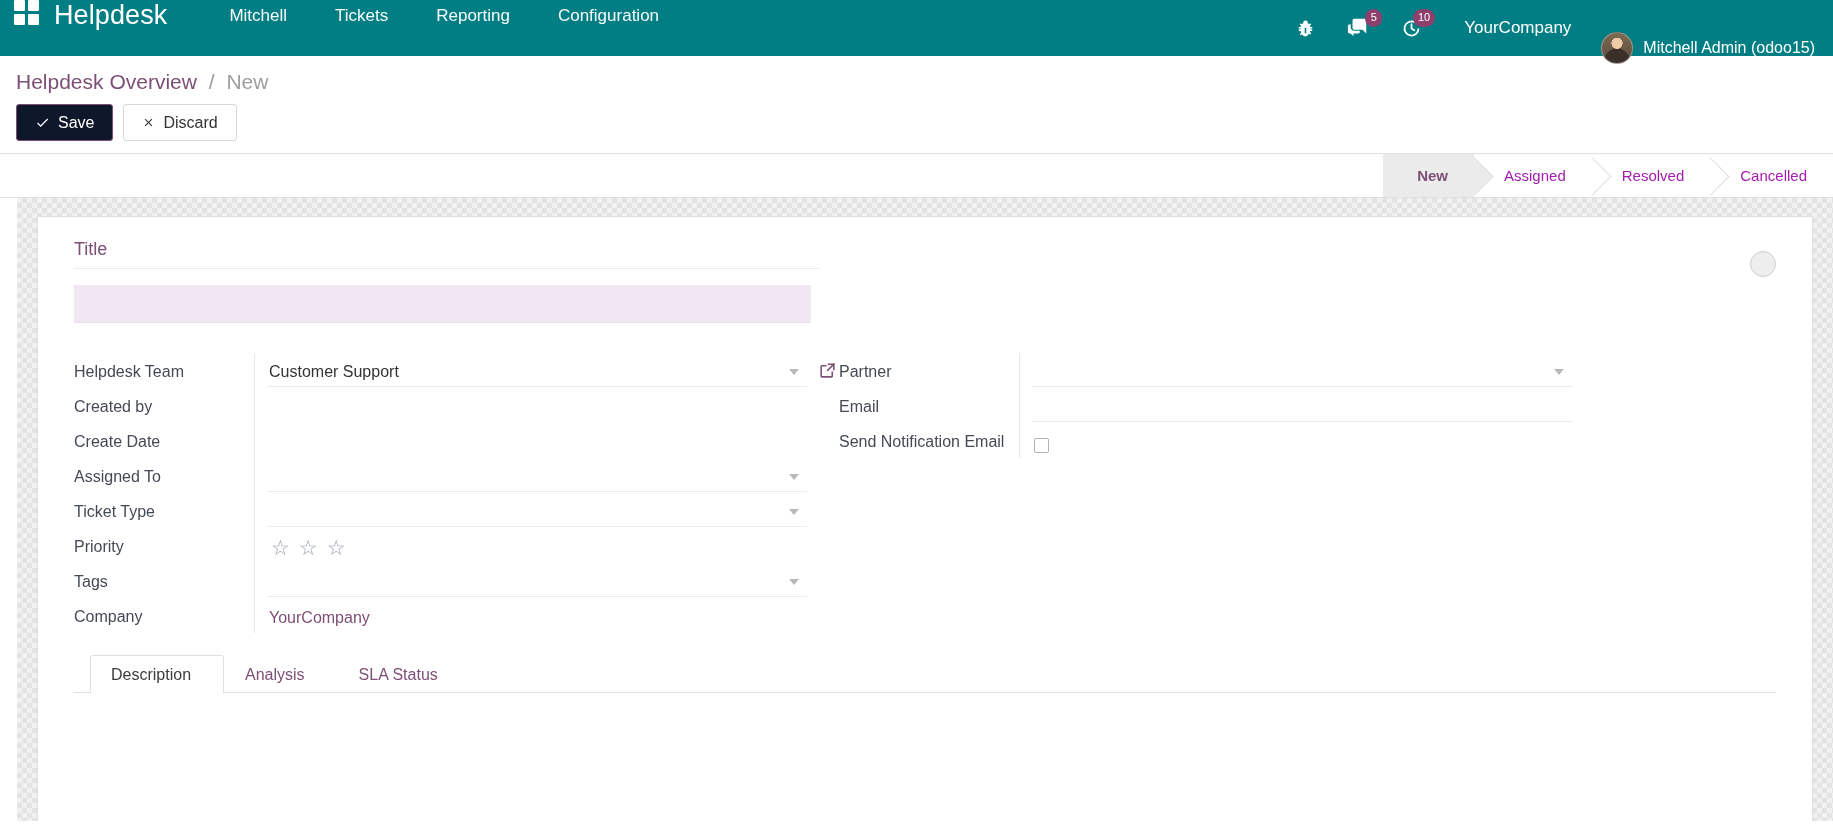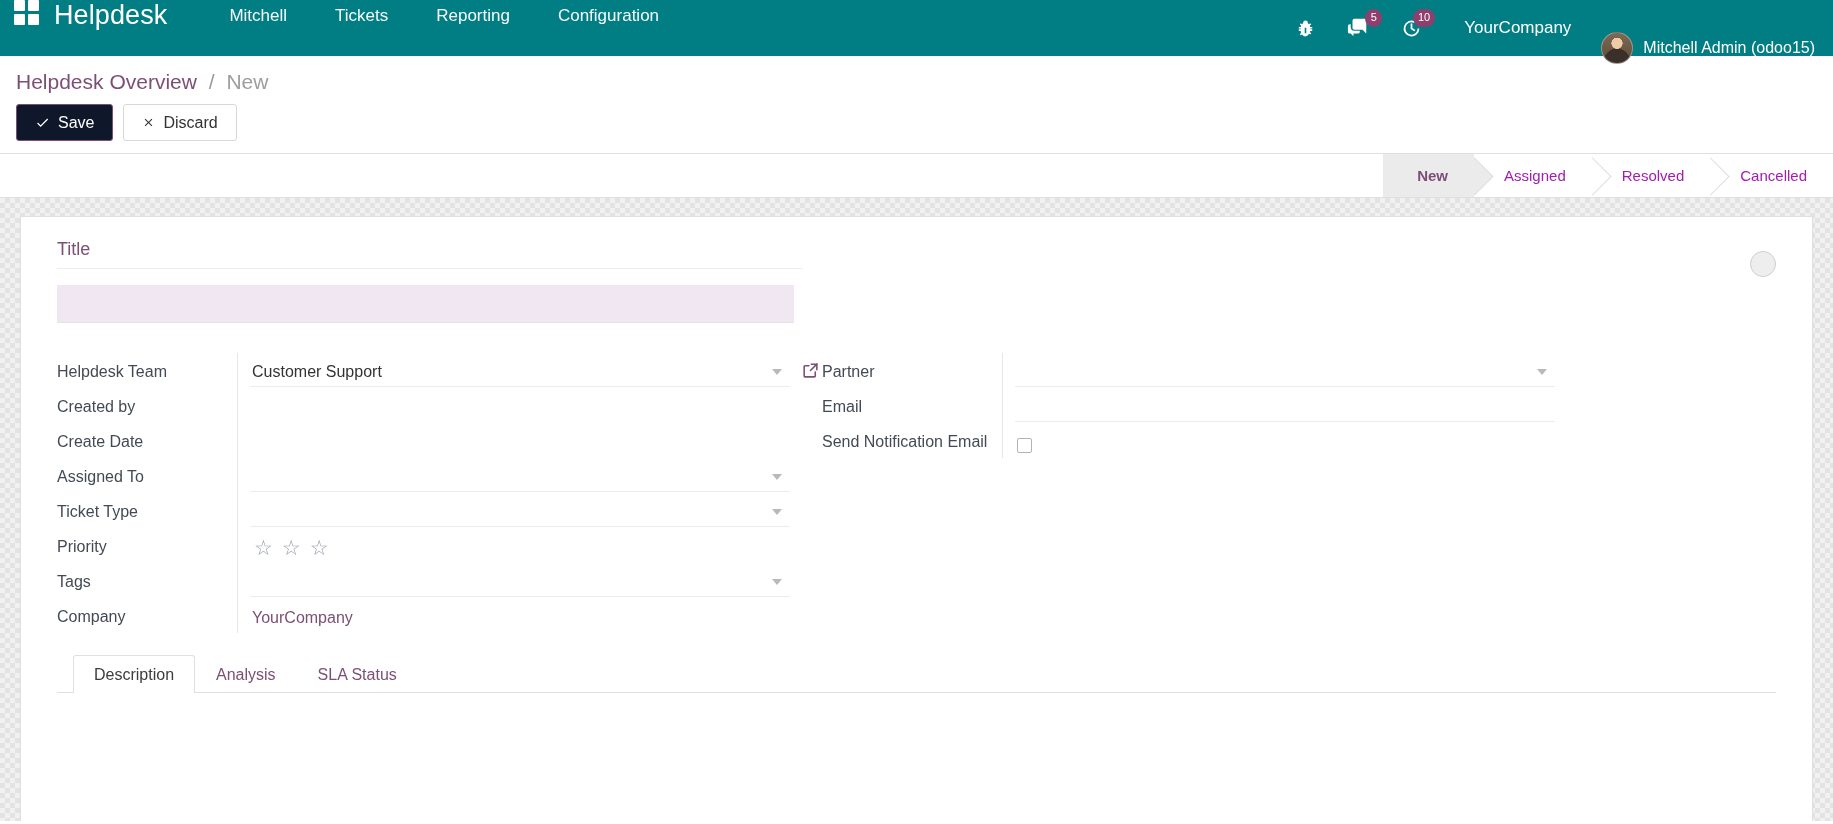--- a/index.html
+++ b/index.html
@@ -174,20 +174,21 @@
   .sheet-bg {
     background-color: #f1f1f1;
     background-image:
       linear-gradient(45deg, #e3e3e3 25%, transparent 25%, transparent 75%, #e3e3e3 75%),
       linear-gradient(45deg, #e3e3e3 25%, transparent 25%, transparent 75%, #e3e3e3 75%);
     background-size: 10px 10px;
     background-position: 0 0, 5px 5px;
     height: calc(824px - 56px - 101px - 44px);
     padding: 18px 20px 0 20px;
     overflow: hidden;
+    margin-left: 17px;
   }
   .sheet {
     background: #fff;
     border: 1px solid #e0e0e0;
     border-bottom: none;
     height: 100%;
     padding: 22px 36px 0 36px;
     position: relative;
     box-shadow: 0 1px 2px rgba(0,0,0,.04);
   }
@@ -291,21 +292,21 @@
 
   
   .notebook { margin-top: 22px; }
   .tabs {
     display: flex;
     border-bottom: 1px solid #e0e0e0;
     padding-left: 16px;
   }
   .tab {
     font-size: 16px;
-    padding: 10px 20px 9px 20px;
+    padding: 10px 32px 9px 20px;
     color: #7d4f76;
     cursor: pointer;
     border: 1px solid transparent;
     border-bottom: none;
     margin-bottom: -1px;
     border-radius: 3px 3px 0 0;
     white-space: nowrap;
   }
   .tab.active {
     color: #3c3c3c;

